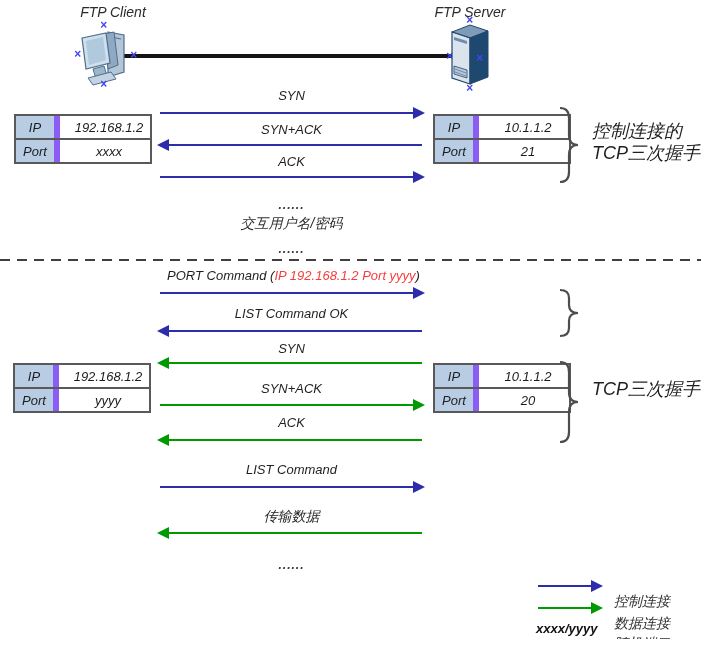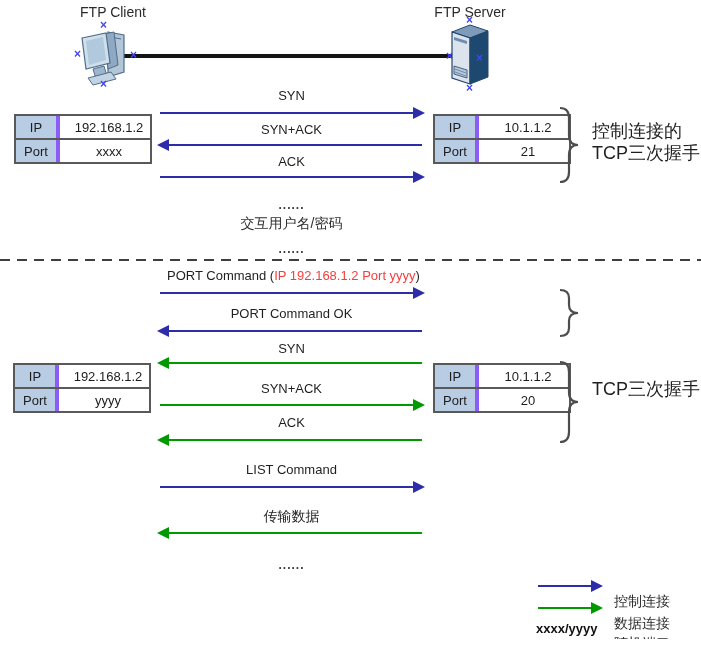--- a/index.html
+++ b/index.html
@@ -1,18 +1,18 @@
 <!DOCTYPE html>
 <html><head>
 <meta charset="utf-8">
 <style>
   html,body{margin:0;padding:0;background:#ffffff;}
   #canvas{
     position:relative;width:701px;height:639px;background:#ffffff;overflow:hidden;
-    font-family:"Liberation Sans", sans-serif;color:#1c1c1c;
+    font-family:"Liberation Sans", sans-serif;color:#1c1c1c;font-style:italic;
   }
   .abs{position:absolute;}
   
   .node-title{font-size:14px;color:#2b2b2b;text-align:center;width:110px;}
   
   .trunk{height:4px;background:#141414;}
   
   .msg-label{left:144px;width:295px;text-align:center;font-size:13px;color:#1f1f1f;white-space:nowrap;}
   .msg-label.wide{left:121px;width:345px;}
   .red{color:#f43e3e;}
@@ -26,21 +26,21 @@
   .dots{left:144px;width:295px;text-align:center;font-size:12px;font-weight:bold;color:#3a3a3a;letter-spacing:1px;}
   .note{font-size:14px;color:#2e2e2e;}
   
   .dashed{left:0;top:259px;width:701px;height:2px;
     background:repeating-linear-gradient(90deg,#3f3f3f 0 10px,transparent 10px 17px);}
   
   .ftable{width:138px;border:2px solid #595959;background:#fff;box-sizing:border-box;}
   .frow{display:flex;height:22px;}
   .frow.first{border-bottom:2px solid #595959;}
   .fcell{display:flex;align-items:center;justify-content:center;font-size:13px;box-sizing:border-box;}
-  .fkey{width:44px;background:#b8cce4;border-right:4px solid #8b5cf6;color:#1c1c1c;}
+  .fkey{width:44px;background:#b8cce4;border-right:6px solid #8b5cf6;color:#1c1c1c;}
   .fval{flex:1;background:#ffffff;color:#1c1c1c;padding-left:8px;}
   
   .brace svg{display:block;}
   .side-note{font-size:18px;color:#1f1f1f;line-height:22px;white-space:nowrap;}
   .side-note.redb{color:#f43e3e;font-weight:bold;}
   
   .legend-arrow{width:62px;height:2px;}
   .legend-label{font-size:14px;color:#2e2e2e;white-space:nowrap;margin-top:15px;}
   .legend-key{font-size:13px;font-weight:bold;color:#111;}
 </style>
@@ -137,21 +137,21 @@
   <div class="abs note" style="left:144px;top:215px;width:295px;text-align:center;">交互用户名/密码</div>
   <div class="abs dots" style="top:242px;">......</div>
 
   <div class="abs dashed"></div>
 
   <div class="abs msg-label wide" style="top:268px;"><span>PORT Command (</span><span class="red">IP 192.168.1.2 Port yyyy</span><span>)</span></div>
   <div class="abs arrow c right" style="top:292px;">
       <span class="head"></span>
     </div>
 
-  <div class="abs msg-label" style="top:306px;">PORT Command OK</div>
+  <div class="abs msg-label" style="top:306px;">LIST Command OK</div>
   <div class="abs arrow c left" style="top:330px;">
       <span class="head"></span>
     </div>
 
   <div class="abs brace" style="left:558px;top:288px;">
     <svg width="22" height="50" viewBox="0 0 22 50">
       <path d="M2 2 Q11 2 11 10 L11 17 Q11 25 20 25 Q11 25 11 33 L11 40 Q11 48 2 48" fill="none" stroke="#4d4d4d" stroke-width="2.2"></path>
     </svg>
   </div>
 

